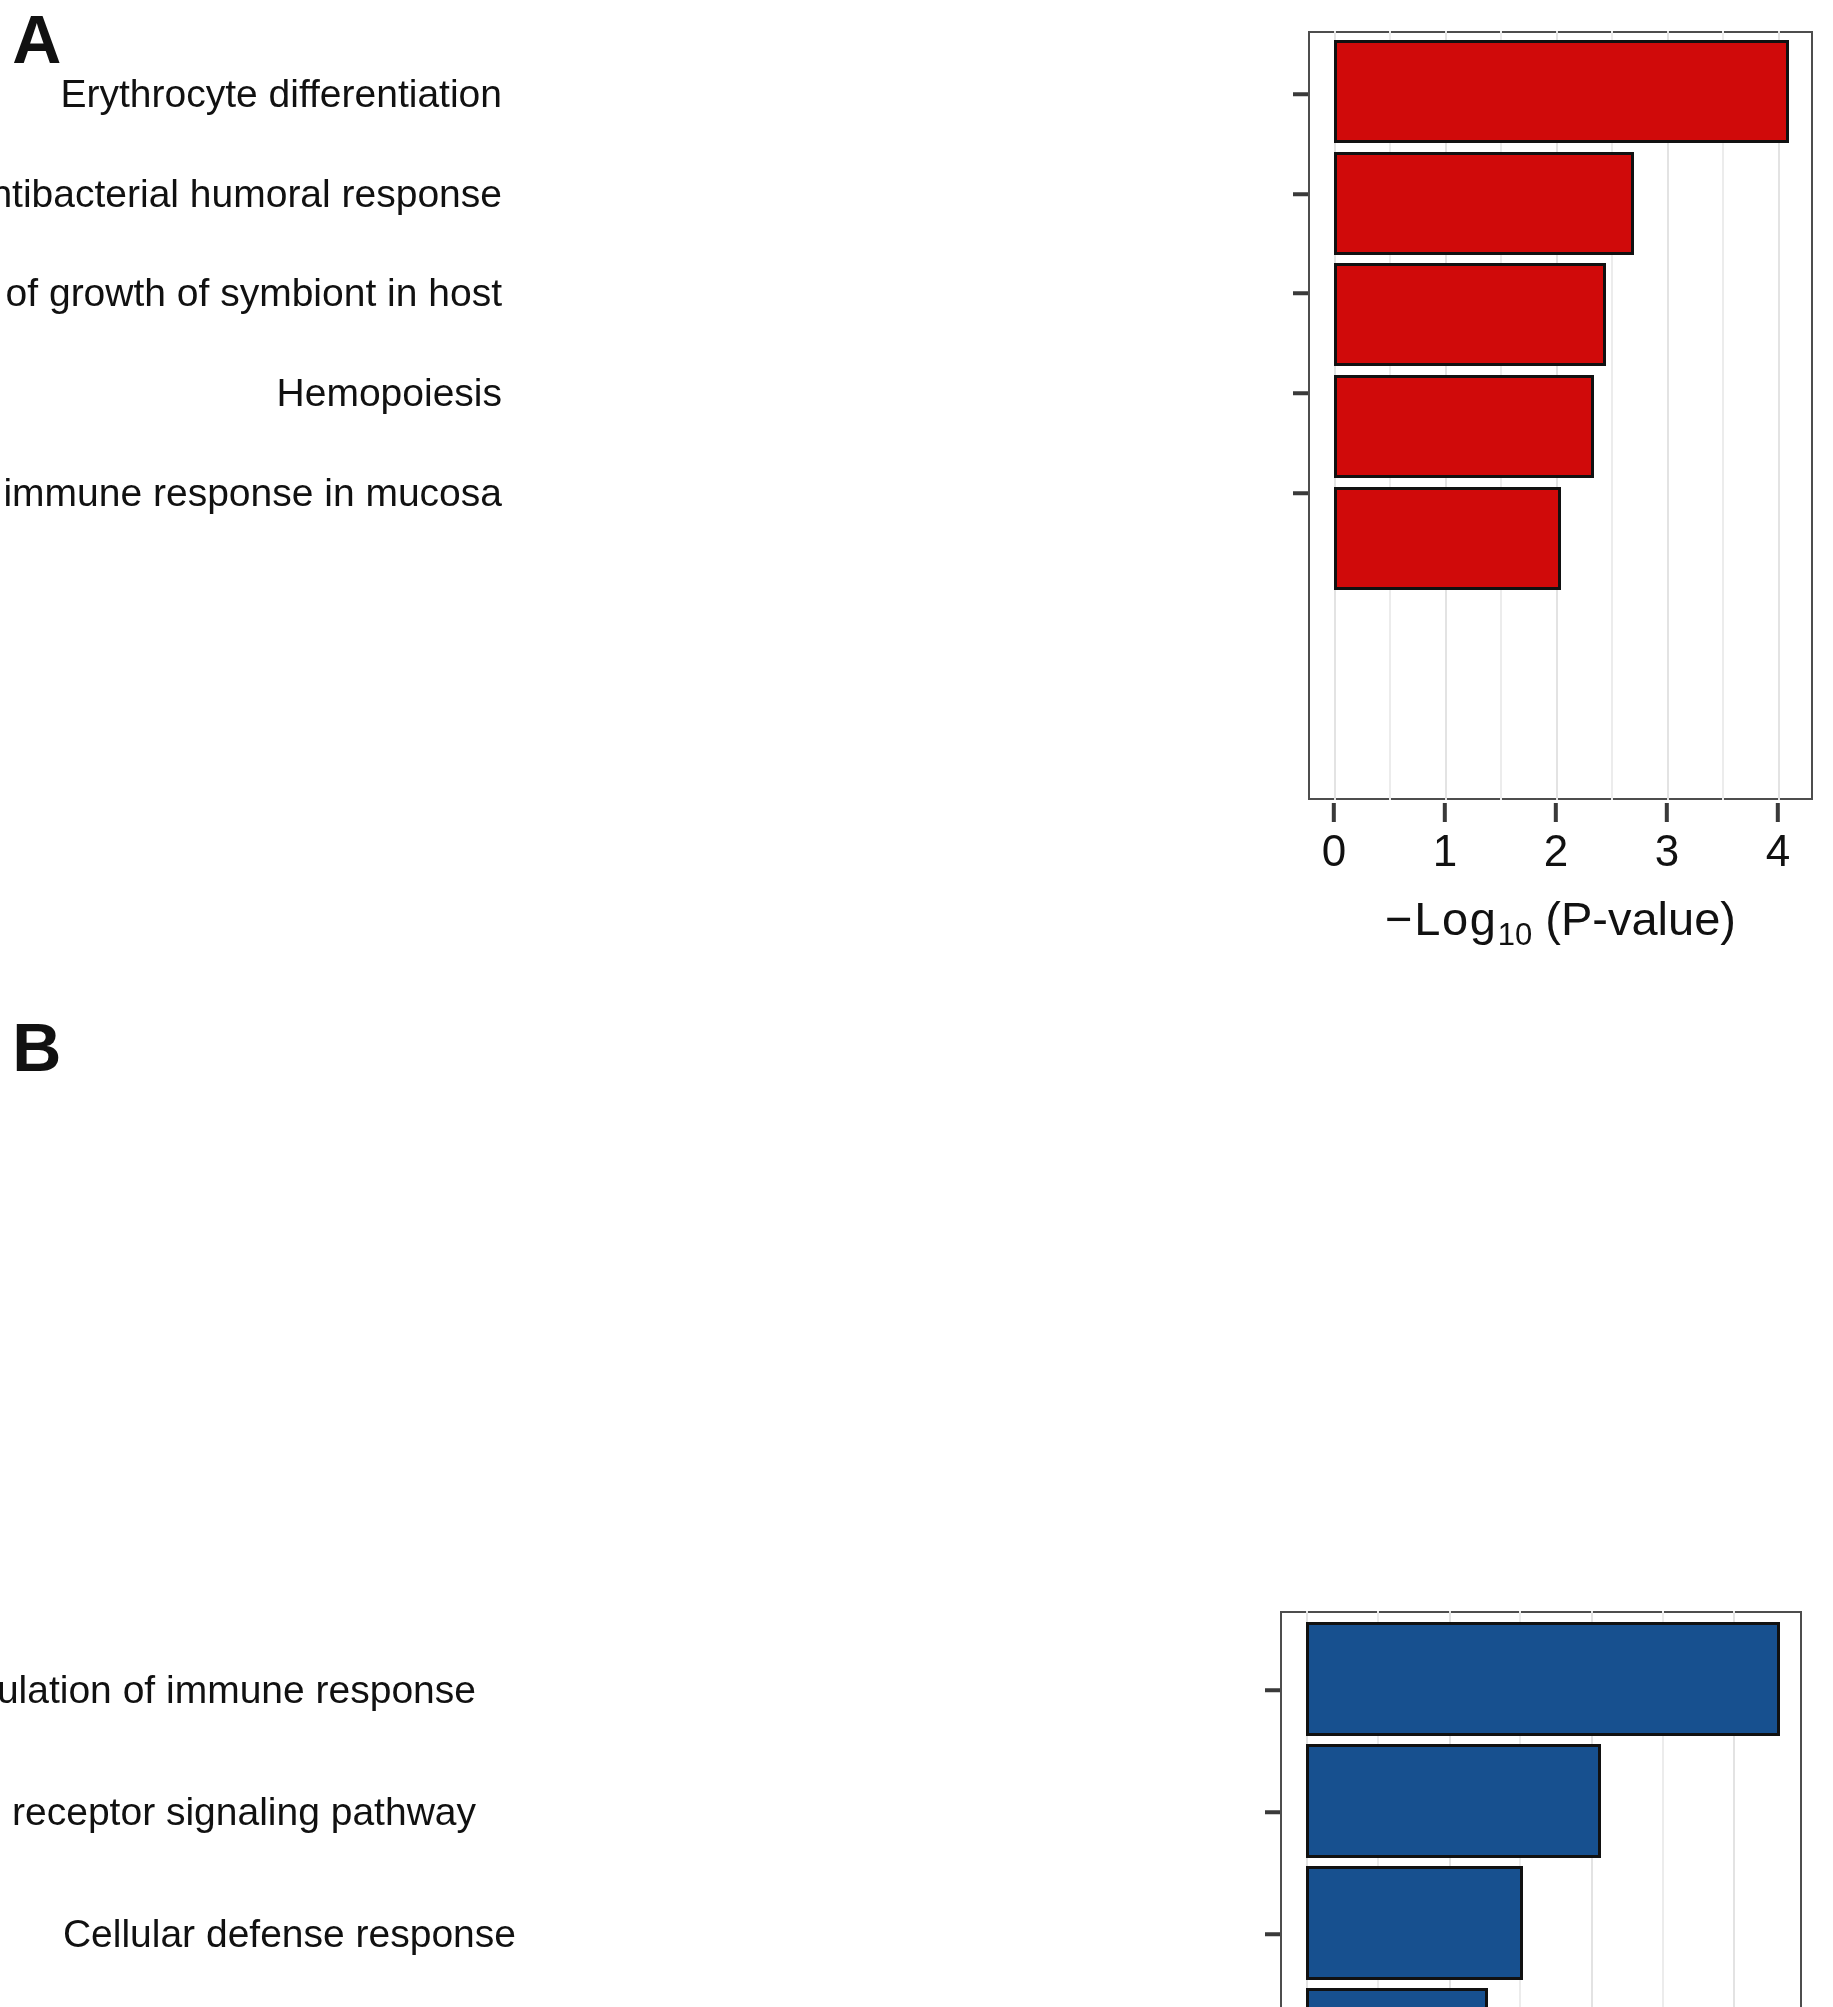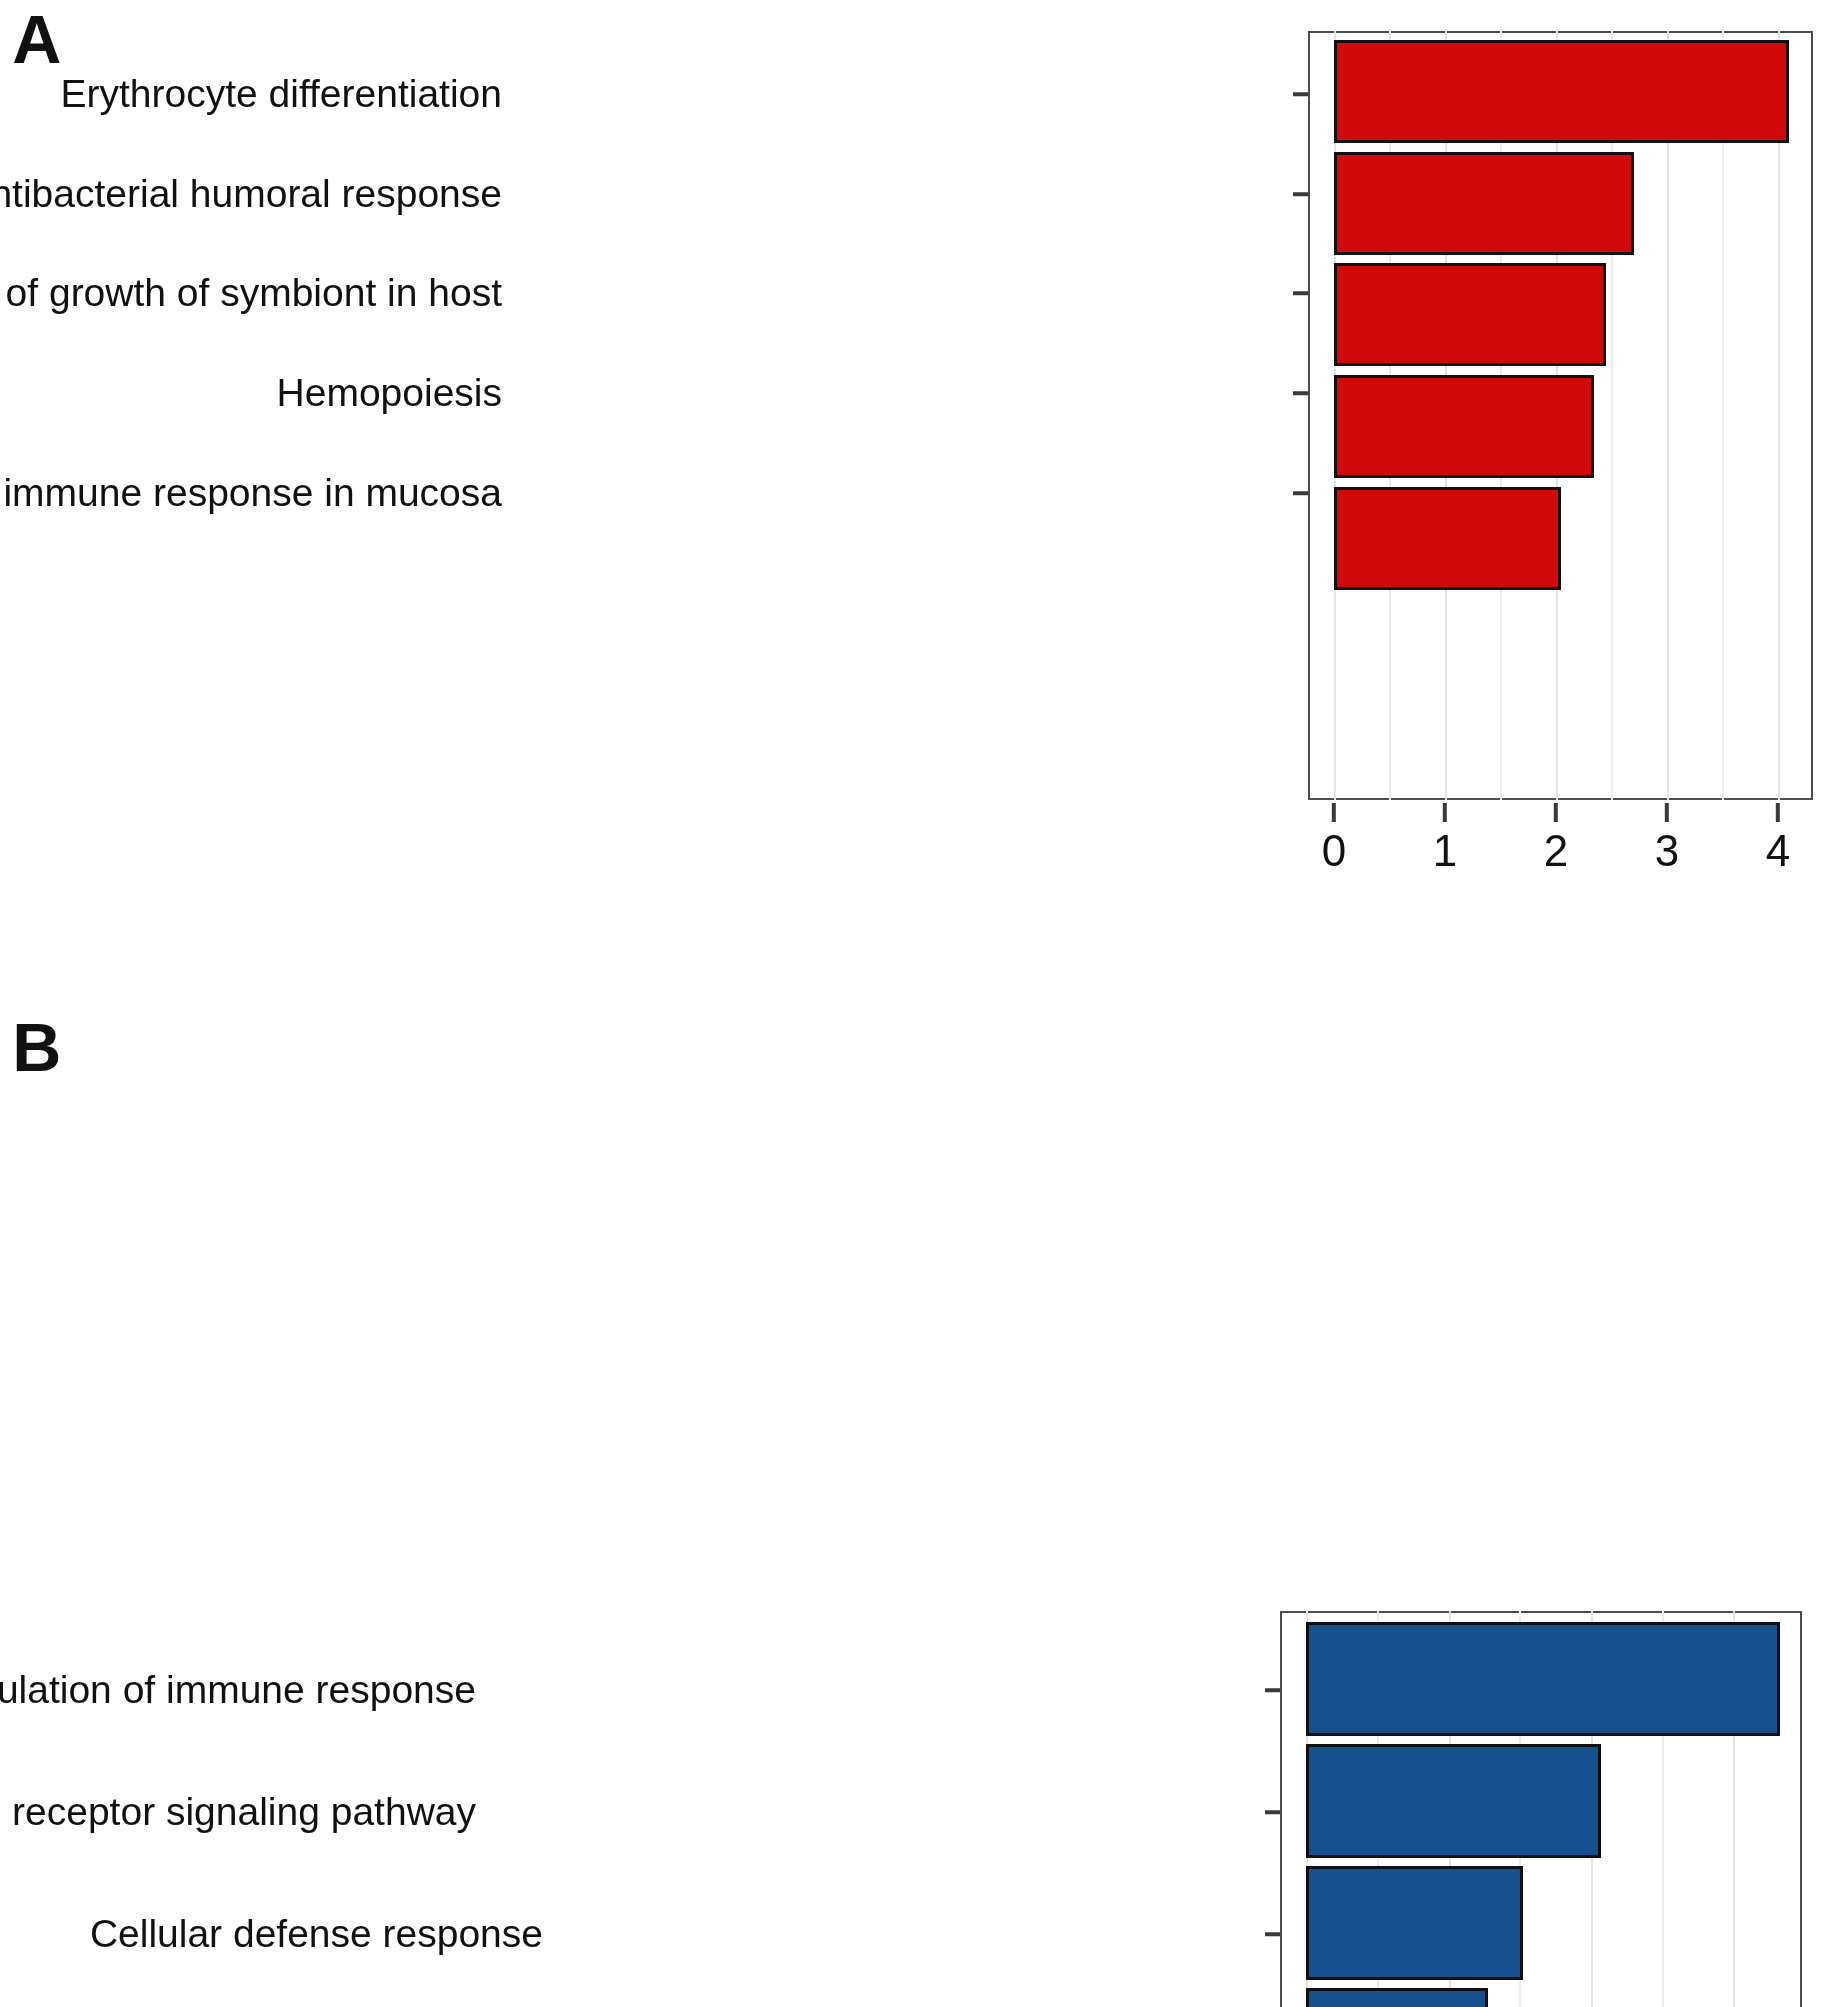--- a/index.html
+++ b/index.html
@@ -116,34 +116,37 @@
     <div class="xtick" style="left:359px;"></div>
     <div class="xtick" style="left:470px;"></div>
 
     <div class="xticklabel" style="left:26px;">0</div>
     <div class="xticklabel" style="left:137px;">1</div>
     <div class="xticklabel" style="left:248px;">2</div>
     <div class="xticklabel" style="left:359px;">3</div>
     <div class="xticklabel" style="left:470px;">4</div>
   </div>
 
+  <div class="xtitle" style="left:1308px;top:891px;width:505px;">
+    <span class="minus">−Log</span><span class="sub">10</span><span> (P-value)</span>
+  </div>
 </div>
 
 <div class="panel" id="panel-b">
 
   <div class="panel-letter">B</div>
 
   <div>
     <div class="ylabel" style="right:1357px;top:686px;">Regulation of immune response</div>
     <div class="ytick" style="left:1265px;top:686px;"></div>
 
     <div class="ylabel" style="right:1357px;top:808px;">Cell surface receptor signaling pathway</div>
     <div class="ytick" style="left:1265px;top:808px;"></div>
 
-    <div class="ylabel" style="right:1290px;top:930px;">Cellular defense response</div>
+    <div class="ylabel" style="right:1317px;top:930px;">Cellular defense response</div>
     <div class="ytick" style="left:1265px;top:930px;"></div>
 
   </div>
 
   <div class="chart" id="chart-b" style="left:1280px;top:607px;width:522px;height:524px;">
     <div class="plot-frame"></div>
 
     <div class="gridlines">
       <div class="gridline major" style="left:26px;"></div>
       <div class="gridline" style="left:97px;"></div>

